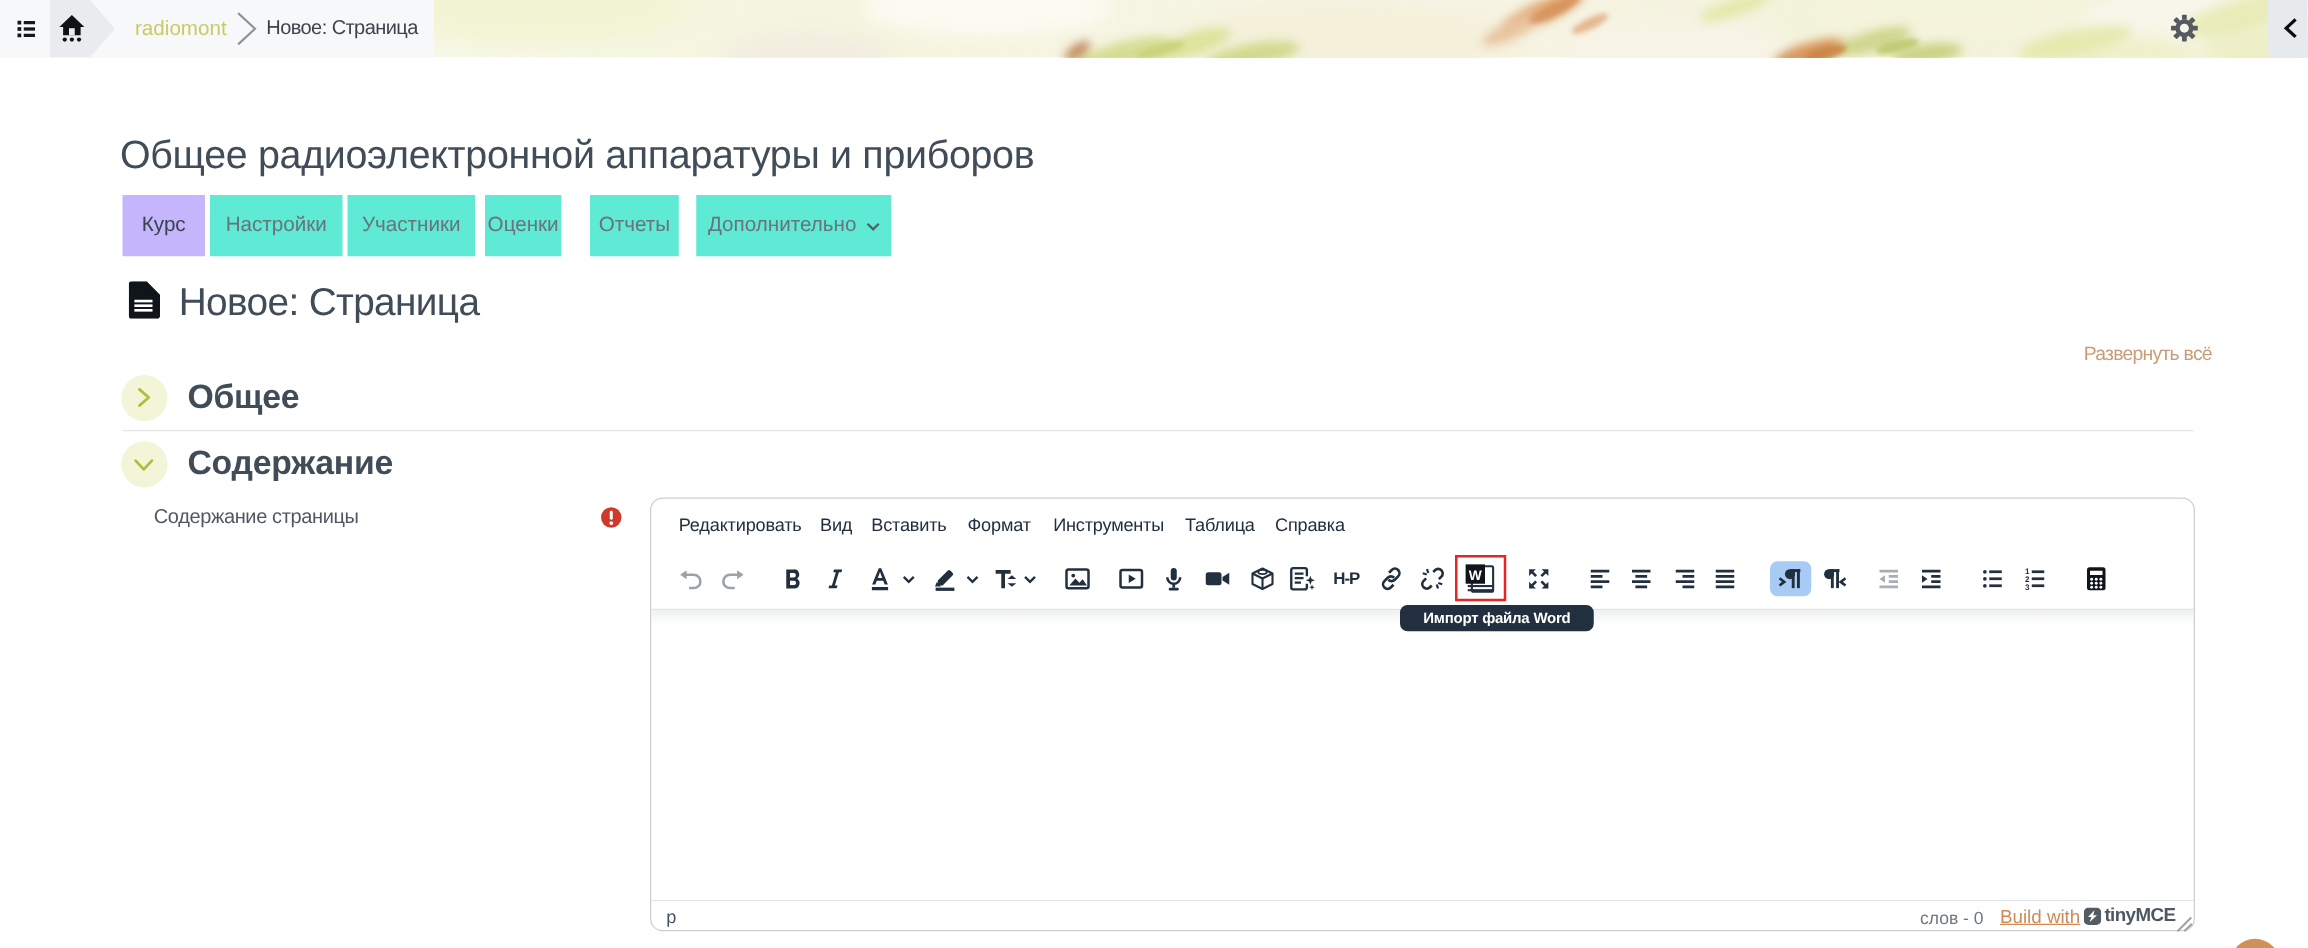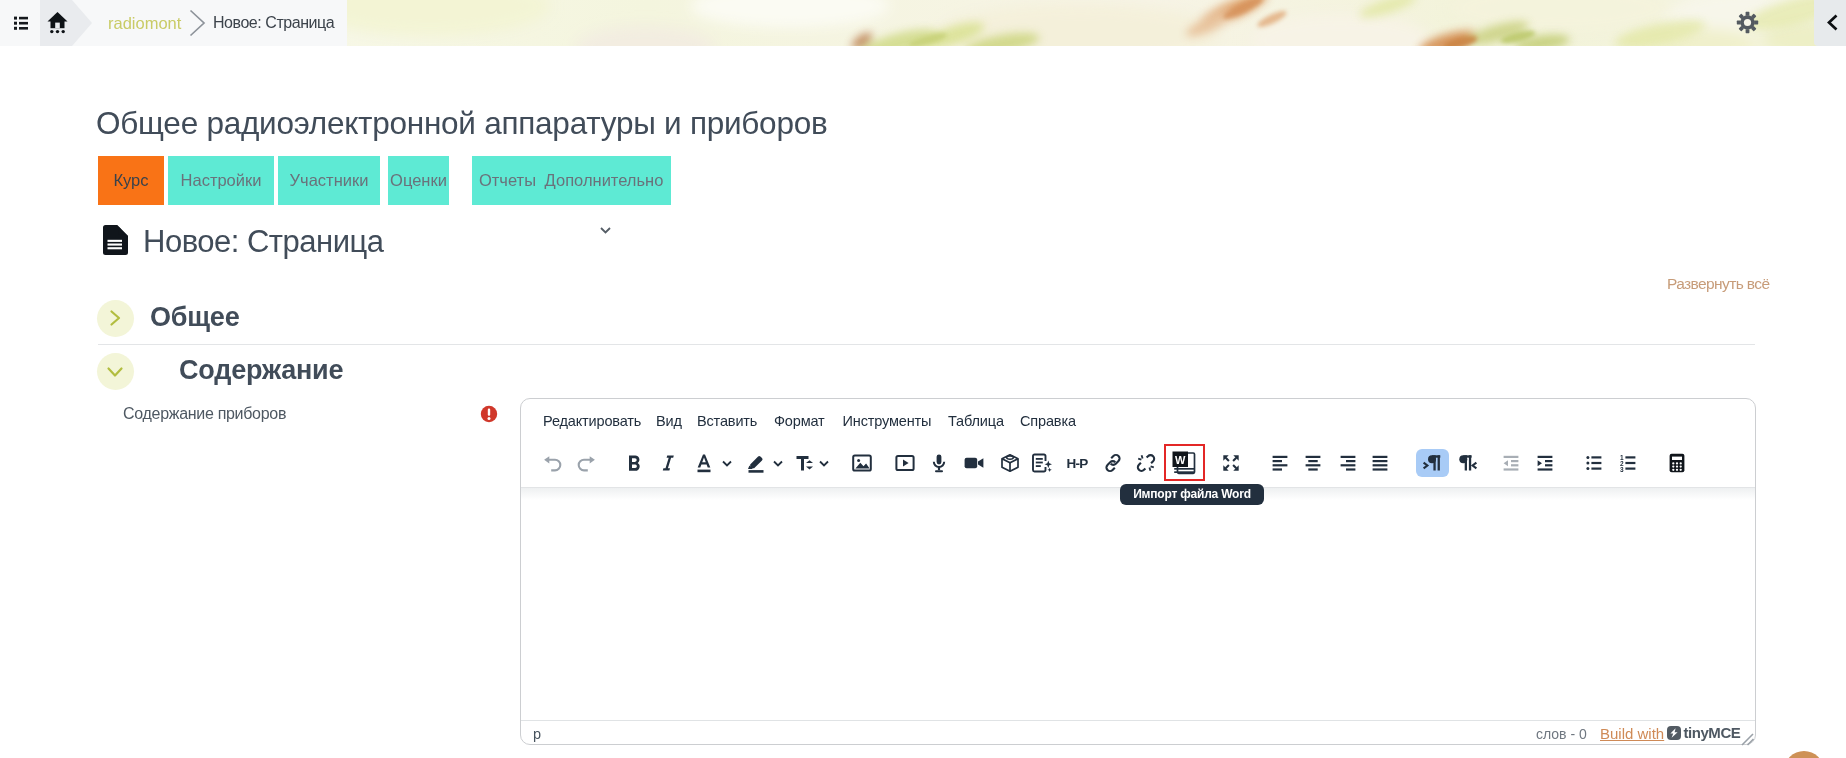--- a/index.html
+++ b/index.html
@@ -12,21 +12,21 @@
   #nav-gray { position:absolute; left:0; top:0; width:347px; height:46px; background:#f7f8f9; }
   .crumb-link { position:absolute; top:14px; font-size:16.5px; color:#c9cb66; }
   .crumb-cur  { position:absolute; top:14px; font-size:16px; letter-spacing:-0.45px; color:#3c434b; }
 
   
   h1 { position:absolute; left:96px; top:105px; font-size:31.5px; font-weight:400;
        color:#414c59; letter-spacing:-0.25px; }
   .tabs { position:absolute; left:98px; top:156px; height:49px; }
   .tab { position:absolute; top:0; height:49px; background:#5eead4; color:#6a727b;
          font-size:16.5px; text-align:center; line-height:48px; }
-  .tab.active { background:#f97316; color:#3a424b; }
+  .tab.active { background:#c4b5fd; color:#3a424b; }
   #h2txt { position:absolute; left:143px; top:223.5px; font-size:31px; color:#414c59; letter-spacing:-0.5px; }
   #expand { position:absolute; left:1651px; top:275px; font-size:15.5px; color:#c79c79; letter-spacing:-0.6px;margin-left:16px; }
 
   .secCircle { position:absolute; width:37px; height:37px; border-radius:50%; background:#f3f5d8; }
   .secTitle { position:absolute; left:150px; font-size:27px; color:#414c59; letter-spacing:-0.2px;font-weight:bold; }
   #divider { position:absolute; left:98px; top:344px; width:1657px; height:1px; background:#e3e5e7; }
   #lbl { position:absolute; left:123px; top:405px; font-size:16px; color:#4e5862; letter-spacing:-0.3px; }
 
   
   #editor { position:absolute; left:520px; top:398px; width:1236px; height:347px;
@@ -34,21 +34,21 @@
   #menubar span { position:absolute; top:413px; font-size:14.5px; color:#222f3e;
              letter-spacing:-0.15px; white-space:nowrap; }
   #tb-border { position:absolute; left:521px; top:487px; width:1234px; height:1px; background:#e2e4e6; }
   #tb-shadow { position:absolute; left:521px; top:488px; width:1234px; height:12px;
                background:linear-gradient(#eef0f1,rgba(255,255,255,0)); }
   .tbtn { position:absolute; top:451px; width:24px; height:24px; }
   #ltr-bg { position:absolute; left:1415.5px; top:449px; width:33px; height:28px;
             border-radius:6px; background:#a8cbf6; }
   #wordbox { position:absolute; left:1164px; top:444px; width:41px; height:37px;
              border:2px solid #e32726; }
-  #tooltip { position:absolute; left:1120px; top:484px; width:144px; height:21px;
+  #tooltip { position:absolute; left:1120px; top:484px; width:155px; height:21px;
              background:#222f3e; border-radius:6px; color:#fff; font-size:12px;
              font-weight:bold; letter-spacing:-0.2px; text-align:center; line-height:21px; white-space:nowrap; }
   #statusbar { position:absolute; left:521px; top:720px; width:1234px; height:24px;
                border-top:1px solid #e0e3e5; border-radius:0 0 10px 10px; }
   #stat-p { position:absolute; left:533px; top:726px; font-size:14.5px; color:#47535e; }
   #stat-words { position:absolute; left:1536px; top:726px; font-size:14px; color:#6f7780; }
   #stat-build { position:absolute; left:1600px; top:725px; font-size:15px; color:#cf8a56;text-decoration:underline; }
   #stat-tiny { position:absolute; left:1683.5px; top:724px; font-size:15px; font-weight:bold;
                color:#4e5862; letter-spacing:-0.45px; }
   #fab { position:absolute; left:1784px; top:750.5px; width:40px; height:40px;
@@ -162,21 +162,21 @@
 </div>
 
 <h1>Общее радиоэлектронной аппаратуры и приборов</h1>
 
 <div class="tabs">
   <div class="tab active" style="left:0;width:66px">Курс</div>
   <div class="tab" style="left:70px;width:106px">Настройки</div>
   <div class="tab" style="left:180px;width:102px">Участники</div>
   <div class="tab" style="left:290px;width:61px">Оценки</div>
   <div class="tab" style="left:374px;width:71px">Отчеты</div>
-  <div class="tab" style="left:439px;width:134px">Дополнительно
+  <div class="tab" style="left:459px;width:156px">Дополнительно
     <svg width="11" height="7" viewBox="0 0 11 7" style="margin-left:3px">
       <polyline points="1,1 5.5,5.5 10,1" fill="none" stroke="#555d66" stroke-width="1.8"></polyline>
     </svg>
   </div>
 </div>
 
 <svg class="nsvg" style="left:103px;top:225px" width="25" height="30" viewBox="0 0 25 30">
   <path d="M2.5 0 H15 L25 10 V27.5 A2.5 2.5 0 0 1 22.5 30 H2.5 A2.5 2.5 0 0 1 0 27.5 V2.5 A2.5 2.5 0 0 1 2.5 0 Z" fill="#10151b"></path>
   <polygon points="13.8,-0.5 25.5,11.2 25.5,-0.5" fill="#ffffff"></polygon>
   <polygon points="15.6,1.8 15.6,9.2 23.2,9.9" fill="#10151b"></polygon>
@@ -192,22 +192,22 @@
 <div class="secCircle" style="left:97px; top:300px;"></div>
 <svg class="nsvg" style="left:108px;top:309px" width="14" height="18" viewBox="0 0 14 18">
   <polyline points="3.5,2.5 11,9 3.5,15.5" fill="none" stroke="#b2bd3f" stroke-width="2.2" stroke-linecap="round" stroke-linejoin="round"></polyline>
 </svg>
 <div class="secTitle" style="top:302px;">Общее</div>
 <div id="divider"></div>
 <div class="secCircle" style="left:97px; top:353px;"></div>
 <svg class="nsvg" style="left:106px;top:365px" width="18" height="14" viewBox="0 0 18 14">
   <polyline points="2.5,3.5 9,10.5 15.5,3.5" fill="none" stroke="#b2bd3f" stroke-width="2.2" stroke-linecap="round" stroke-linejoin="round"></polyline>
 </svg>
-<div class="secTitle" style="top:355px;margin-left:29px;">Содержание</div>
-<div id="lbl">Содержание приборов</div>
+<div class="secTitle" style="top:355px;">Содержание</div>
+<div id="lbl">Содержание страницы</div>
 <svg class="nsvg" style="left:480px;top:405px" width="18" height="18" viewBox="0 0 18 18">
   <circle cx="9" cy="9" r="8.2" fill="#d0382b"></circle>
   <rect x="7.8" y="3.6" width="2.4" height="7.2" rx="1.1" fill="#fff"></rect>
   <circle cx="9" cy="13.4" r="1.5" fill="#fff"></circle>
 </svg>
 
 <div id="editor"></div>
 <div id="menubar">
   <span style="left:543px">Редактировать</span>
     <span style="left:656px">Вид</span>

